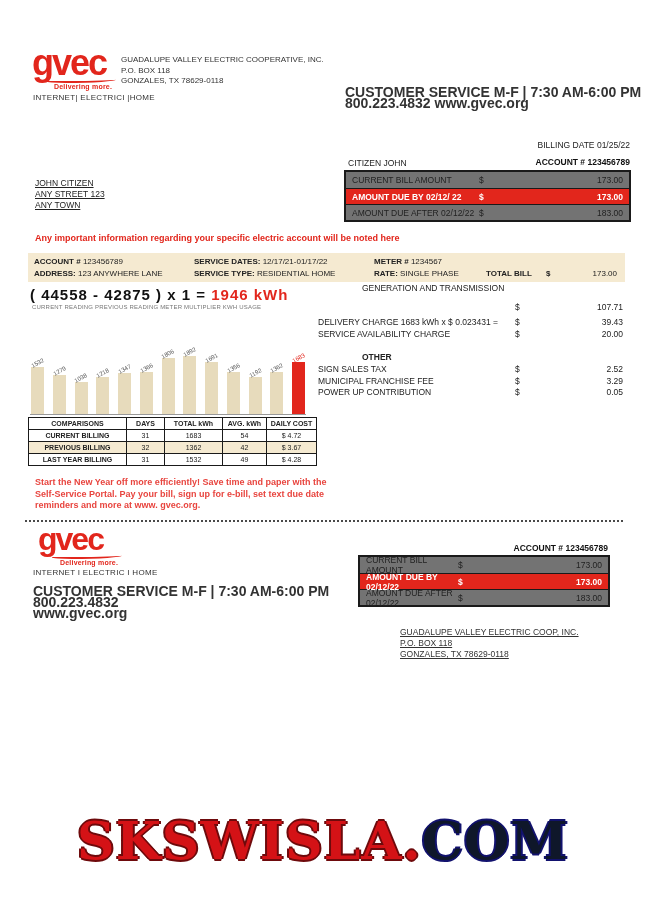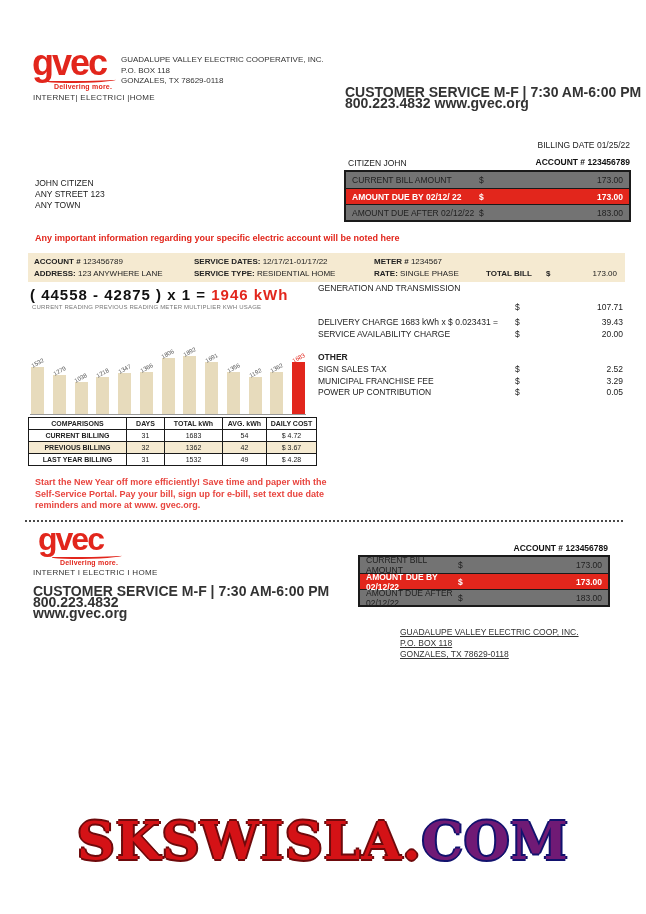--- a/index.html
+++ b/index.html
@@ -53,21 +53,21 @@
   .tb-cur { width:35px; font-weight:bold; }
   .tb-val { width:40px; text-align:right; padding-right:4px; }
 
   
   .meter-eq { font-size:15px; font-weight:bold; color:#111; letter-spacing:1px; }
   .meter-eq .red { color:#e2261c; }
   .meter-caption { font-size:6px; color:#777; letter-spacing:0.2px; }
 
   
   .charges { width:305px; font-size:8.5px; color:#222; }
-  .charge-header { height:12px; }
+  .charge-header { height:12px;margin-left:44px; }
   .charge-line { display:flex; height:11.5px; align-items:center; }
   .charge-line .cl { flex:1; }
   .charge-line .cur { width:60px; }
   .charge-line .amt { width:48px; text-align:right; }
   .gap6 { height:6px; } .gap4 { height:4px; } .gap12 { height:12px; }
 
   
   .chart { width:276px; height:78px; border-bottom:1px solid #999;
     display:flex; align-items:flex-end; justify-content:space-between; }
   .bar-item { display:flex; flex-direction:column; align-items:center; width:15px; }
@@ -84,21 +84,21 @@
   .promo { width:292px; font-size:9px; font-weight:bold; color:#e8453f; line-height:11.5px; }
 
   .perforation { width:598px; border-top:2px dotted #4a4a4a; height:0; }
 
   .stub-company { font-size:8.5px; line-height:11px; color:#333;text-decoration:underline; }
 
   
   .watermark { left:0; width:646px; top:810px; text-align:center;
     font-family:"DejaVu Serif", serif; font-weight:bold; font-size:52px; letter-spacing:1px; white-space:nowrap; }
   .wm-red  { color:#d41216; text-shadow:-2px 0 #6e0a0c, 2px 0 #6e0a0c, 0 -2px #6e0a0c, 0 2px #6e0a0c; }
-  .wm-blue { color:#701a75; text-shadow:-2px 0 #12126e, 2px 0 #12126e, 0 -2px #12126e, 0 2px #12126e; }
+  .wm-blue { color:#0f172a; text-shadow:-2px 0 #12126e, 2px 0 #12126e, 0 -2px #12126e, 0 2px #12126e; }
 </style>
 </head>
 <body>
 
 <div class="page">
 
   <div class="abs logo" style="left:32px; top:48px;">
     <div class="logo-text">gvec</div>
     <span class="logo-swoosh"></span>
     <div class="logo-tagline">Delivering more.</div>
@@ -134,21 +134,21 @@
       <span class="cur">$</span>
       <span class="val">173.00</span>
     </div>
     <div class="amt-row">
       <span class="lbl">AMOUNT DUE AFTER 02/12/22</span>
       <span class="cur">$</span>
       <span class="val">183.00</span>
     </div>
   </div>
 
-  <div class="abs mail-address" style="left:35px; top:178px;">
+  <div class="abs mail-address" style="left:35px; top:178px;text-decoration:underline;">
     <div>JOHN CITIZEN</div>
     <div>ANY STREET 123</div>
     <div>ANY TOWN</div>
   </div>
 
   <div class="abs notice" style="left:35px; top:233px;">Any important information regarding your specific electric account will be noted here</div>
 
   <div class="abs acct-bar" style="left:28px; top:253px;">
     <div class="acct-row">
       <span class="acct-c1"><span class="b">ACCOUNT #</span> <span>123456789</span></span>

